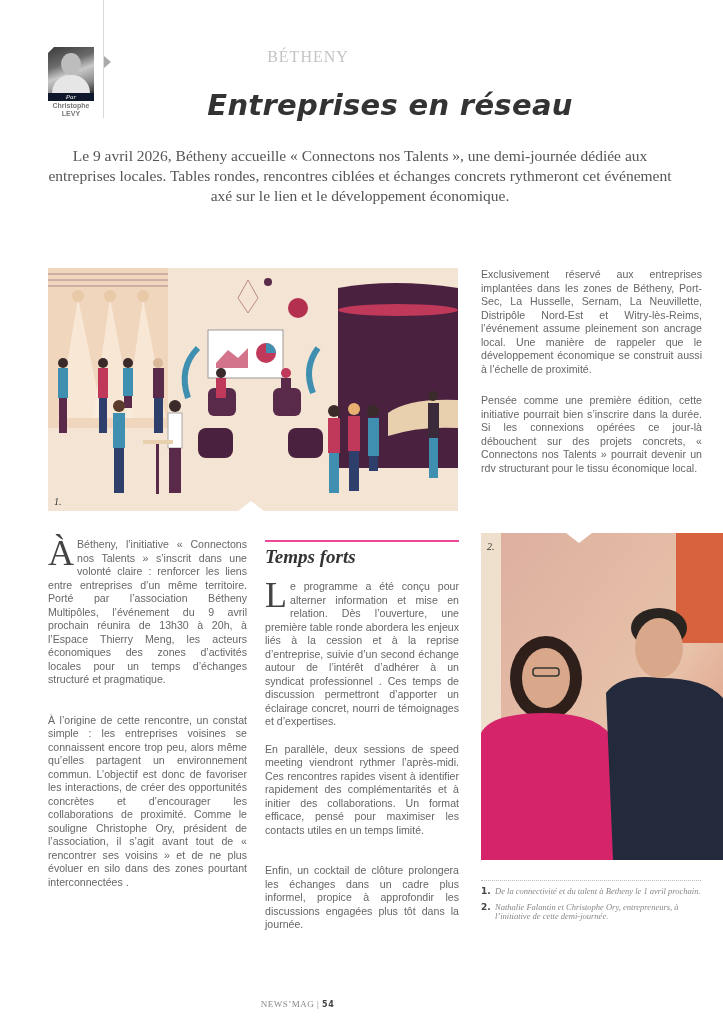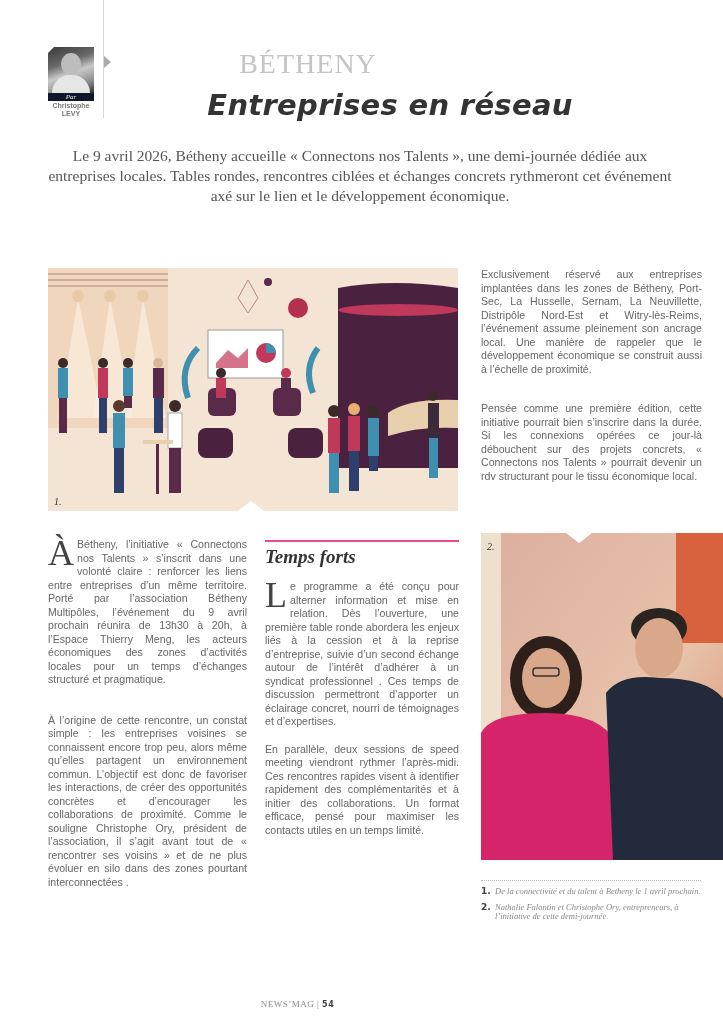--- a/index.html
+++ b/index.html
@@ -6,21 +6,21 @@
   body{width:723px;height:1024px;position:relative;overflow:hidden;font-family:"Liberation Sans",sans-serif;color:#555;}
   .abs{position:absolute;}
   .vline{position:absolute;left:103px;top:0;width:1px;height:118px;background:#d8d8d8;}
   .author{left:48px;top:47px;width:46px;}
   .author-photo{width:46px;height:46px;background:linear-gradient(160deg,#3a3a3a 0%,#6a6a6a 35%,#c9c9c9 55%,#8a8a8a 80%,#2e2e2e 100%);position:relative;clip-path:polygon(6px 0,100% 0,100% 100%,0 100%,0 6px);}
   .author-photo .head{position:absolute;left:13px;top:6px;width:20px;height:22px;border-radius:50%;background:#bdbdbd;}
   .author-photo .shoulders{position:absolute;left:4px;top:28px;width:38px;height:18px;border-radius:18px 18px 0 0;background:#e6e6e6;}
   .author-par{background:#0f172a;color:#eee;font-family:"Liberation Serif",serif;font-style:italic;font-size:7px;text-align:center;height:8px;line-height:8px;}
   .author-name{font-size:7px;font-weight:bold;color:#777;text-align:center;line-height:8px;margin-top:1px;}
   .arrow{left:104px;top:56px;width:0;height:0;border-top:6px solid transparent;border-bottom:6px solid transparent;border-left:7px solid #aaa;}
-  .kicker{left:0;width:616px;top:48px;text-align:center;font-family:"Liberation Serif",serif;font-size:28px;letter-spacing:1px;color:#c4c4c4;}
+  .kicker{left:0;width:616px;top:48px;text-align:center;font-family:"Liberation Serif",serif;font-size:16px;letter-spacing:1px;color:#c4c4c4;}
   .title{left:0;width:780px;top:88px;text-align:center;font-family:"DejaVu Sans",sans-serif;font-weight:bold;font-style:italic;font-size:29px;color:#333;letter-spacing:0.3px;}
   .lede{left:40px;width:640px;top:146px;text-align:center;font-family:"Liberation Serif",serif;font-size:15.5px;line-height:20px;color:#555;}
   .img1{left:48px;top:268px;width:410px;height:243px;overflow:hidden;background:#f3e2d0;}
   .photo2{left:481px;top:533px;width:242px;height:327px;overflow:hidden;background:#d9a394;}
   .fig-num{position:absolute;font-family:"Liberation Serif",serif;font-style:italic;font-size:10px;color:#333;}
   .notch{position:absolute;width:0;height:0;border-left:13px solid transparent;border-right:13px solid transparent;}
   .body{font-size:10.6px;line-height:13.5px;color:#666;text-align:justify;hyphens:auto;}
   .col-right{left:481px;width:221px;}
   .col-a{left:48px;width:199px;}
   .col-b{left:265px;width:194px;}
@@ -124,38 +124,39 @@
         <rect x="381" y="170" width="9" height="40" fill="#3f8fb0"></rect>
         <circle cx="385" cy="128" r="5" fill="#3a2a2a"></circle>
     </g>
   </svg>
   <span class="fig-num" style="left:6px;bottom:4px;">1.</span>
   <div class="notch" style="left:190px;bottom:0;border-bottom:10px solid #fff;"></div>
 </div>
 
 <div class="abs col-right body" style="top:268px;">
   <p class="para">Exclusivement réservé aux entreprises implantées dans les zones de Bétheny, Port-Sec, La Husselle, Sernam, La Neuvillette, Distripôle Nord-Est et Witry-lès-Reims, l’événement assume pleinement son ancrage local. Une manière de rappeler que le développement économique se construit aussi à l’échelle de proximité.</p>
-  <p class="para" style="margin-top:26px;">Pensée comme une première édition, cette initiative pourrait bien s’inscrire dans la durée. Si les connexions opérées ce jour-là débouchent sur des projets concrets, « Connectons nos Talents » pourrait devenir un rdv structurant pour le tissu économique local.</p>
+  <p class="para" style="margin-top:18px;">Pensée comme une première édition, cette initiative pourrait bien s’inscrire dans la durée. Si les connexions opérées ce jour-là débouchent sur des projets concrets, « Connectons nos Talents » pourrait devenir un rdv structurant pour le tissu économique local.</p>
 </div>
 
 <div class="abs col-a body" style="top:538px;">
   <p class="para">
     <span class="dropcap">À</span>
     <span>Bétheny, l’initiative « Connectons nos Talents » s’inscrit dans une volonté claire : renforcer les liens entre entreprises d’un même territoire. Porté par l’association Bétheny Multipôles, l’événement du 9 avril prochain réunira de 13h30 à 20h, à l’Espace Thierry Meng, les acteurs économiques des zones d’activités locales pour un temps d’échanges structuré et pragmatique.</span>
   </p>
   <p class="para" style="margin-top:27px;">À l’origine de cette rencontre, un constat simple : les entreprises voisines se connaissent encore trop peu, alors même qu’elles partagent un environnement commun. L’objectif est donc de favoriser les interactions, de créer des opportunités concrètes et d’encourager les collaborations de proximité. Comme le souligne Christophe Ory, président de l’association, il s’agit avant tout de « rencontrer ses voisins » et de ne plus évoluer en silo dans des zones pourtant interconnectées .</p>
 </div>
 
 <div class="abs h2">Temps forts</div>
 <div class="abs col-b body" style="top:580px;">
   <p class="para">
     <span class="dropcap">L</span>
     <span>e programme a été conçu pour alterner information et mise en relation. Dès l’ouverture, une première table ronde abordera les enjeux liés à la cession et à la reprise d’entreprise, suivie d’un second échange autour de l’intérêt d’adhérer à un syndicat professionnel . Ces temps de discussion permettront d’apporter un éclairage concret, nourri de témoignages et d’expertises.</span>
   </p>
   <p class="para" style="margin-top:14px;">En parallèle, deux sessions de speed meeting viendront rythmer l’après-midi. Ces rencontres rapides visent à identifier rapidement des complémentarités et à initier des collaborations. Un format efficace, pensé pour maximiser les contacts utiles en un temps limité.</p>
+  <p class="para" style="margin-top:27px;">Enfin, un cocktail de clôture prolongera les échanges dans un cadre plus informel, propice à approfondir les discussions engagées plus tôt dans la journée.</p>
 </div>
 
 <div class="abs photo2">
   <svg width="242" height="327" viewBox="0 0 242 327">
     <defs>
       <linearGradient id="wall" x1="0" y1="0" x2="1" y2="1">
         <stop offset="0" stop-color="#dcae9e"></stop>
           <stop offset="0.6" stop-color="#e8c2aa"></stop>
           <stop offset="1" stop-color="#d88a70"></stop>
       </linearGradient>

